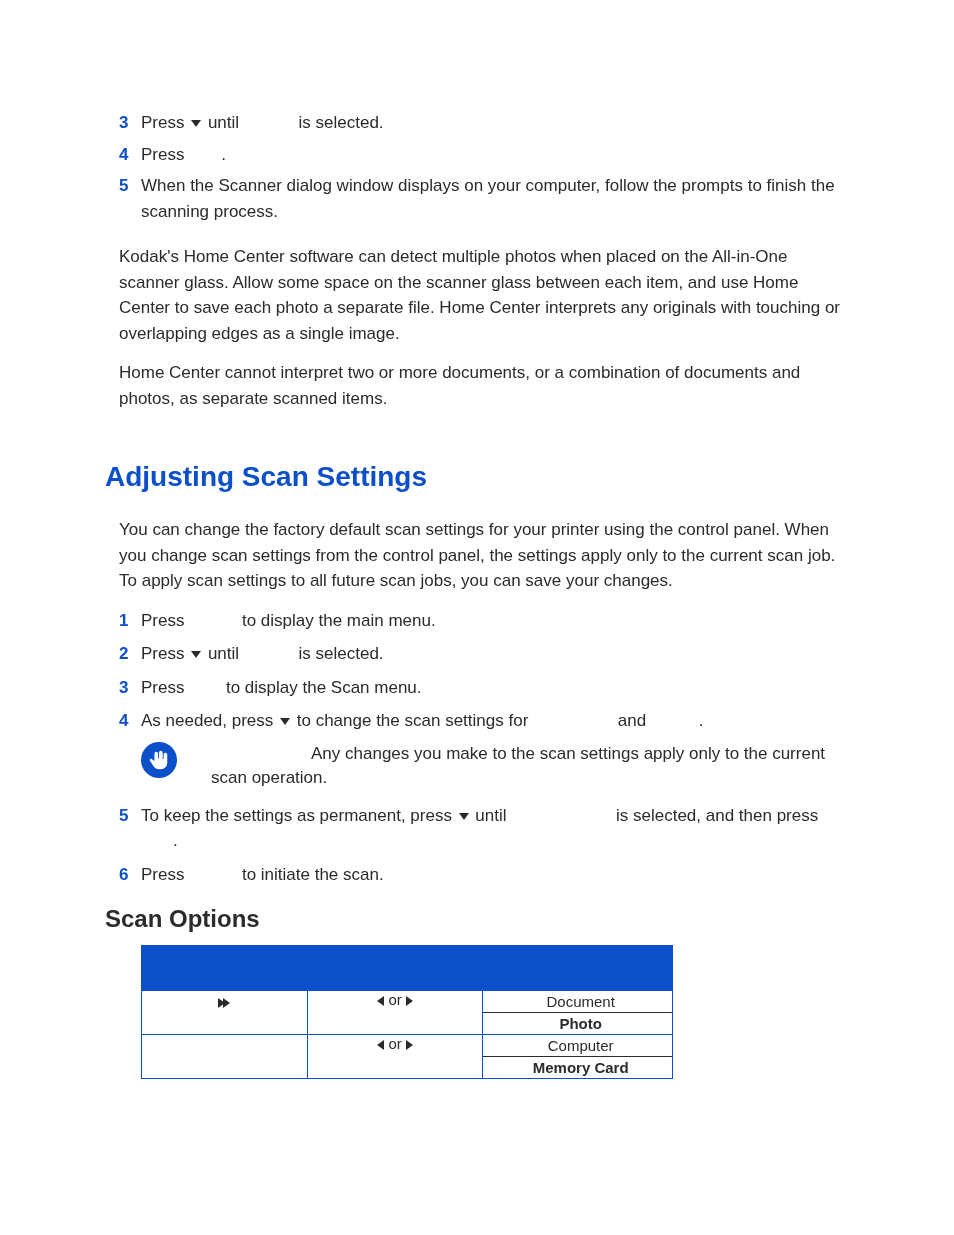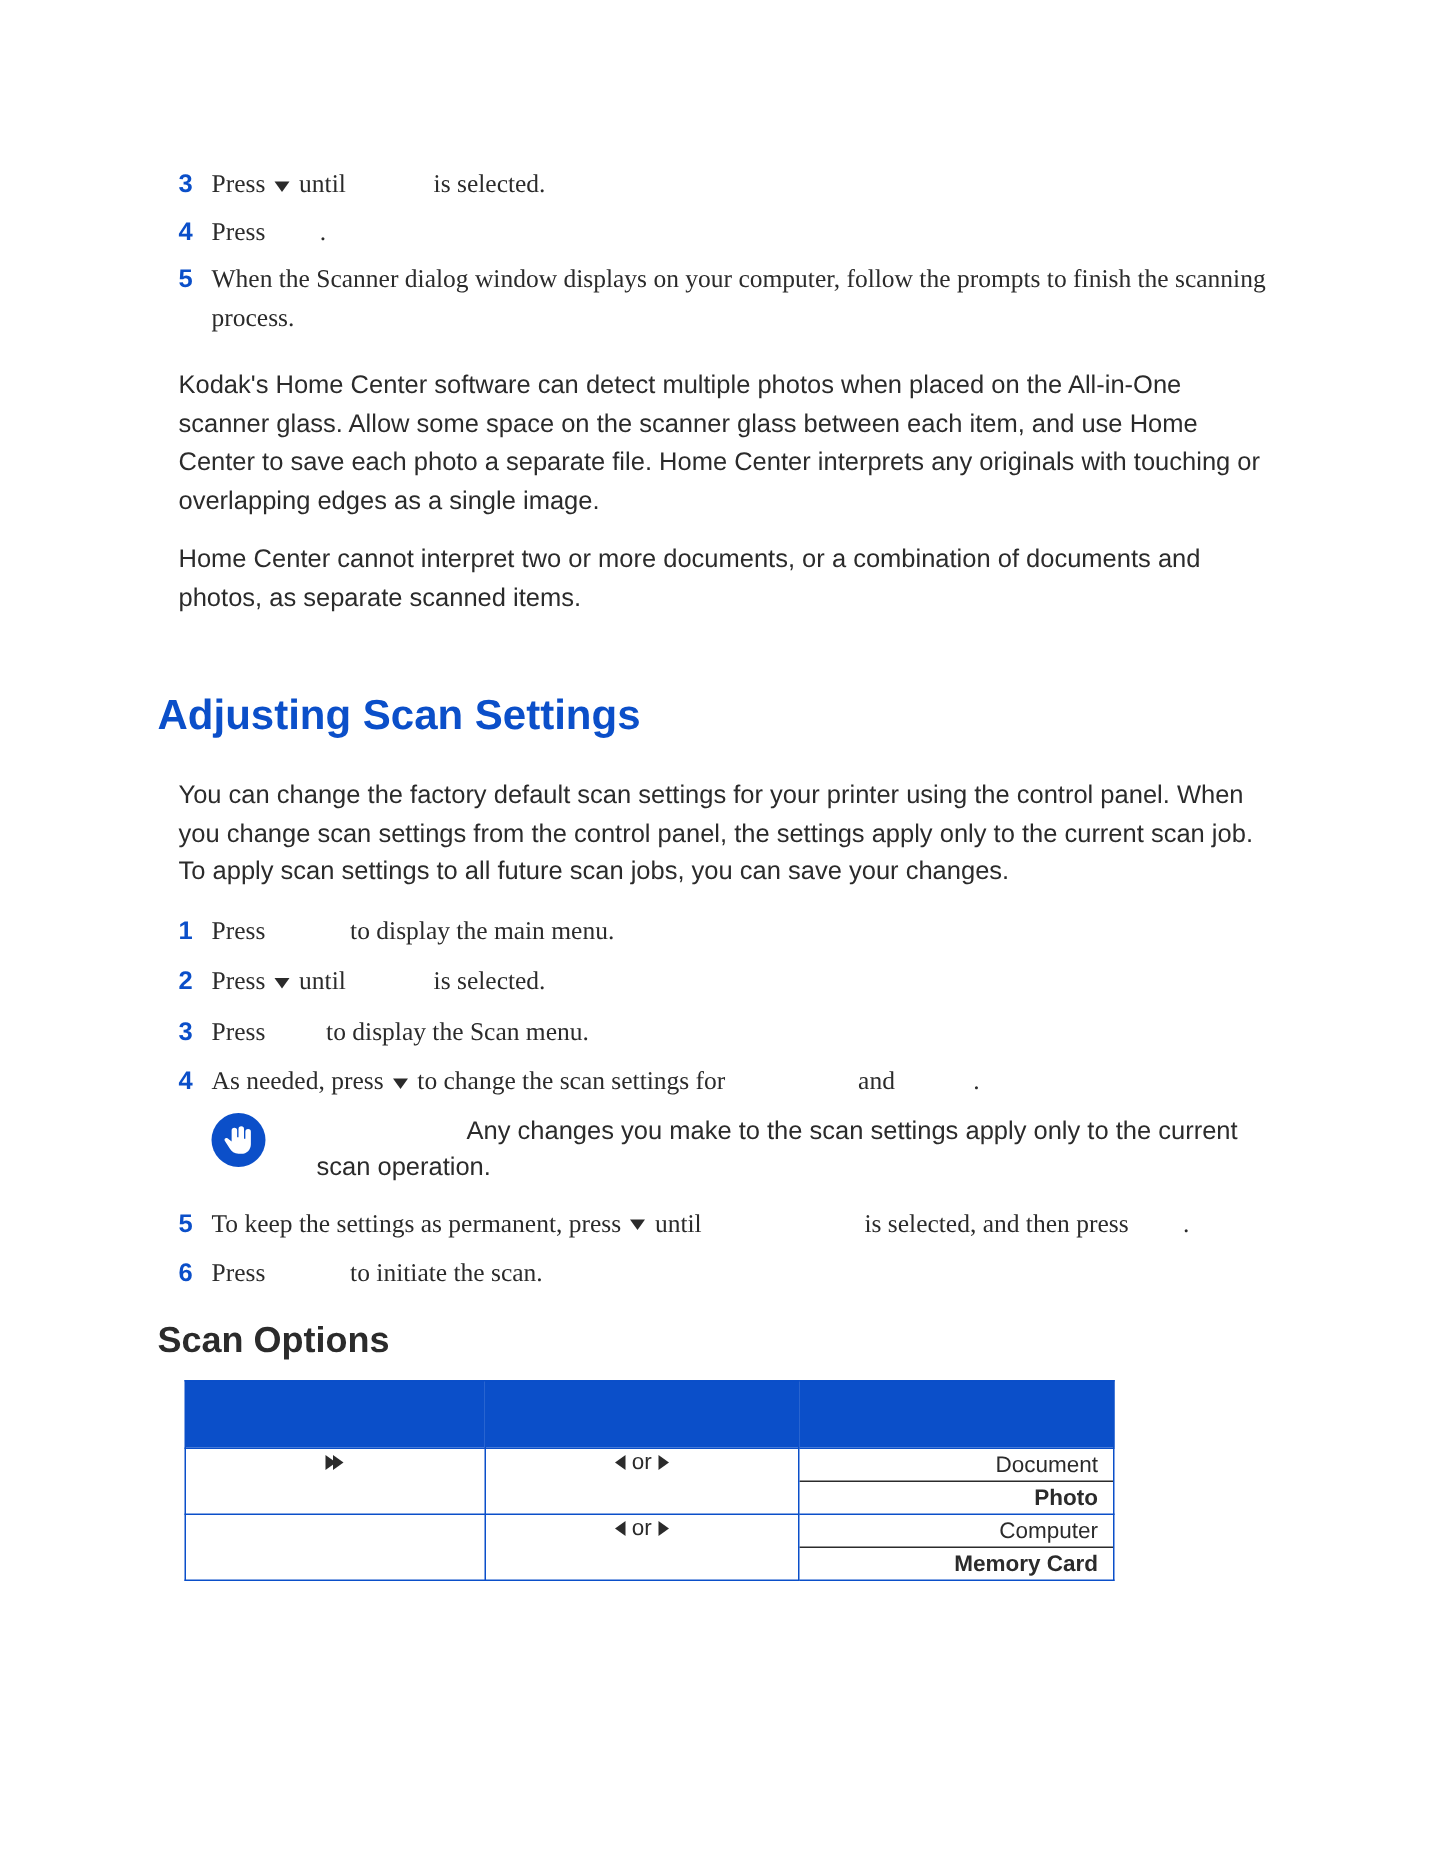--- a/index.html
+++ b/index.html
@@ -27,21 +27,20 @@
     padding-left: 14px;
   }
   .ol .num {
     color: #0b4fc9;
     font-weight: 700;
     width: 22px;
     flex-shrink: 0;
   }
   .ol .txt {
     flex: 1;
-    font-family: Liberation Serif, serif;
   }
   h2.black-h2 {
     font-size: 24px;
     font-weight: 700;
     color: #2b2b2b;
     margin: 18px 0 12px 0;
   }
   h2.blue-h2 {
     font-size: 28px;
     font-weight: 700;
@@ -117,42 +116,42 @@
     margin-right: 14px;
   }
   .note-text {
     font-size: 17px;
     line-height: 1.45;
   }
   .note-text .note-lead { display: inline-block; width: 100px; }
 
   table.scan-table {
     border-collapse: collapse;
-    width: 620px;
-    margin-left: 18px;
+    width: 532px;
+    margin-left: 36px;
     font-size: 15px;
   }
   table.scan-table th {
     background: #0b4fc9;
     height: 42px;
     border: 1px solid #0b4fc9;
   }
   table.scan-table td {
     border: 1px solid #0b4fc9;
     padding: 0;
     vertical-align: top;
   }
   .cell-center {
     text-align: center;
     padding: 4px 8px;
   }
   .sub {
     border-bottom: 1px solid #2b2b2b;
     padding: 2px 10px 2px 16px;
-    text-align: right;
+    text-align: center;
   }
   .sub:last-child { border-bottom: 0; }
   .sub.bold { font-weight: 700; }
 </style>
 </head>
 <body>
 
 <div class="page">
 
   <ul class="ol">

